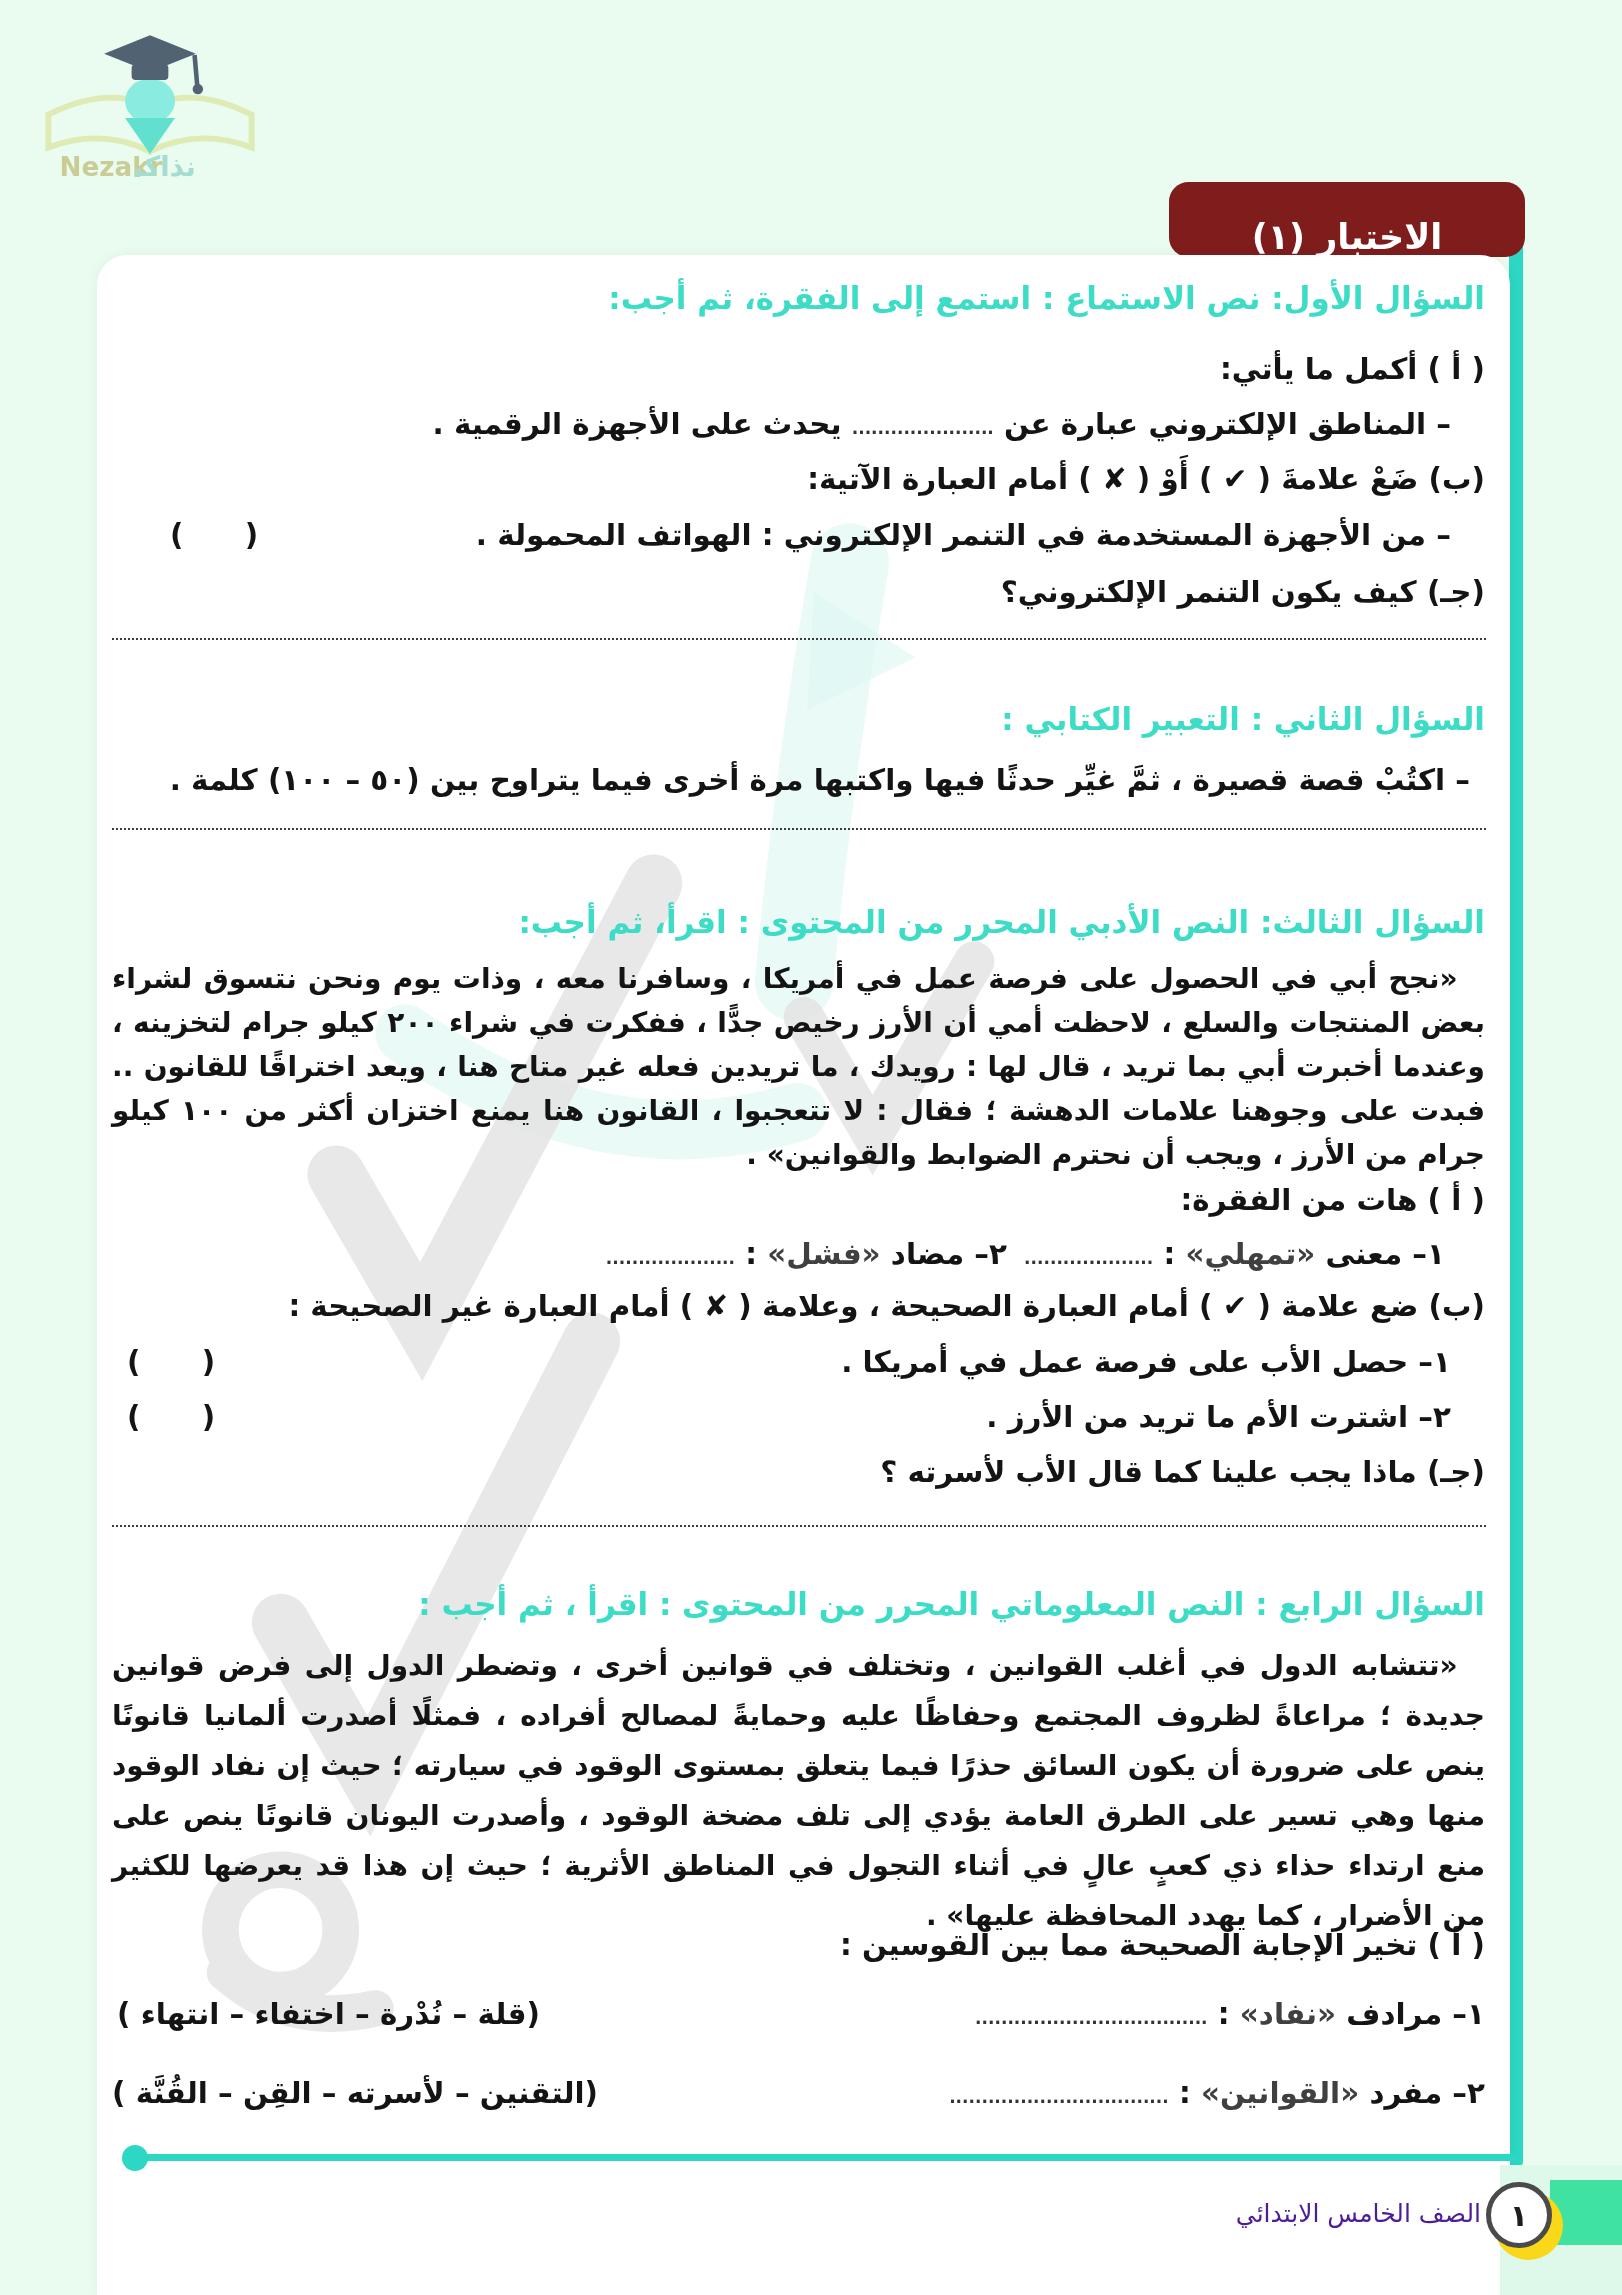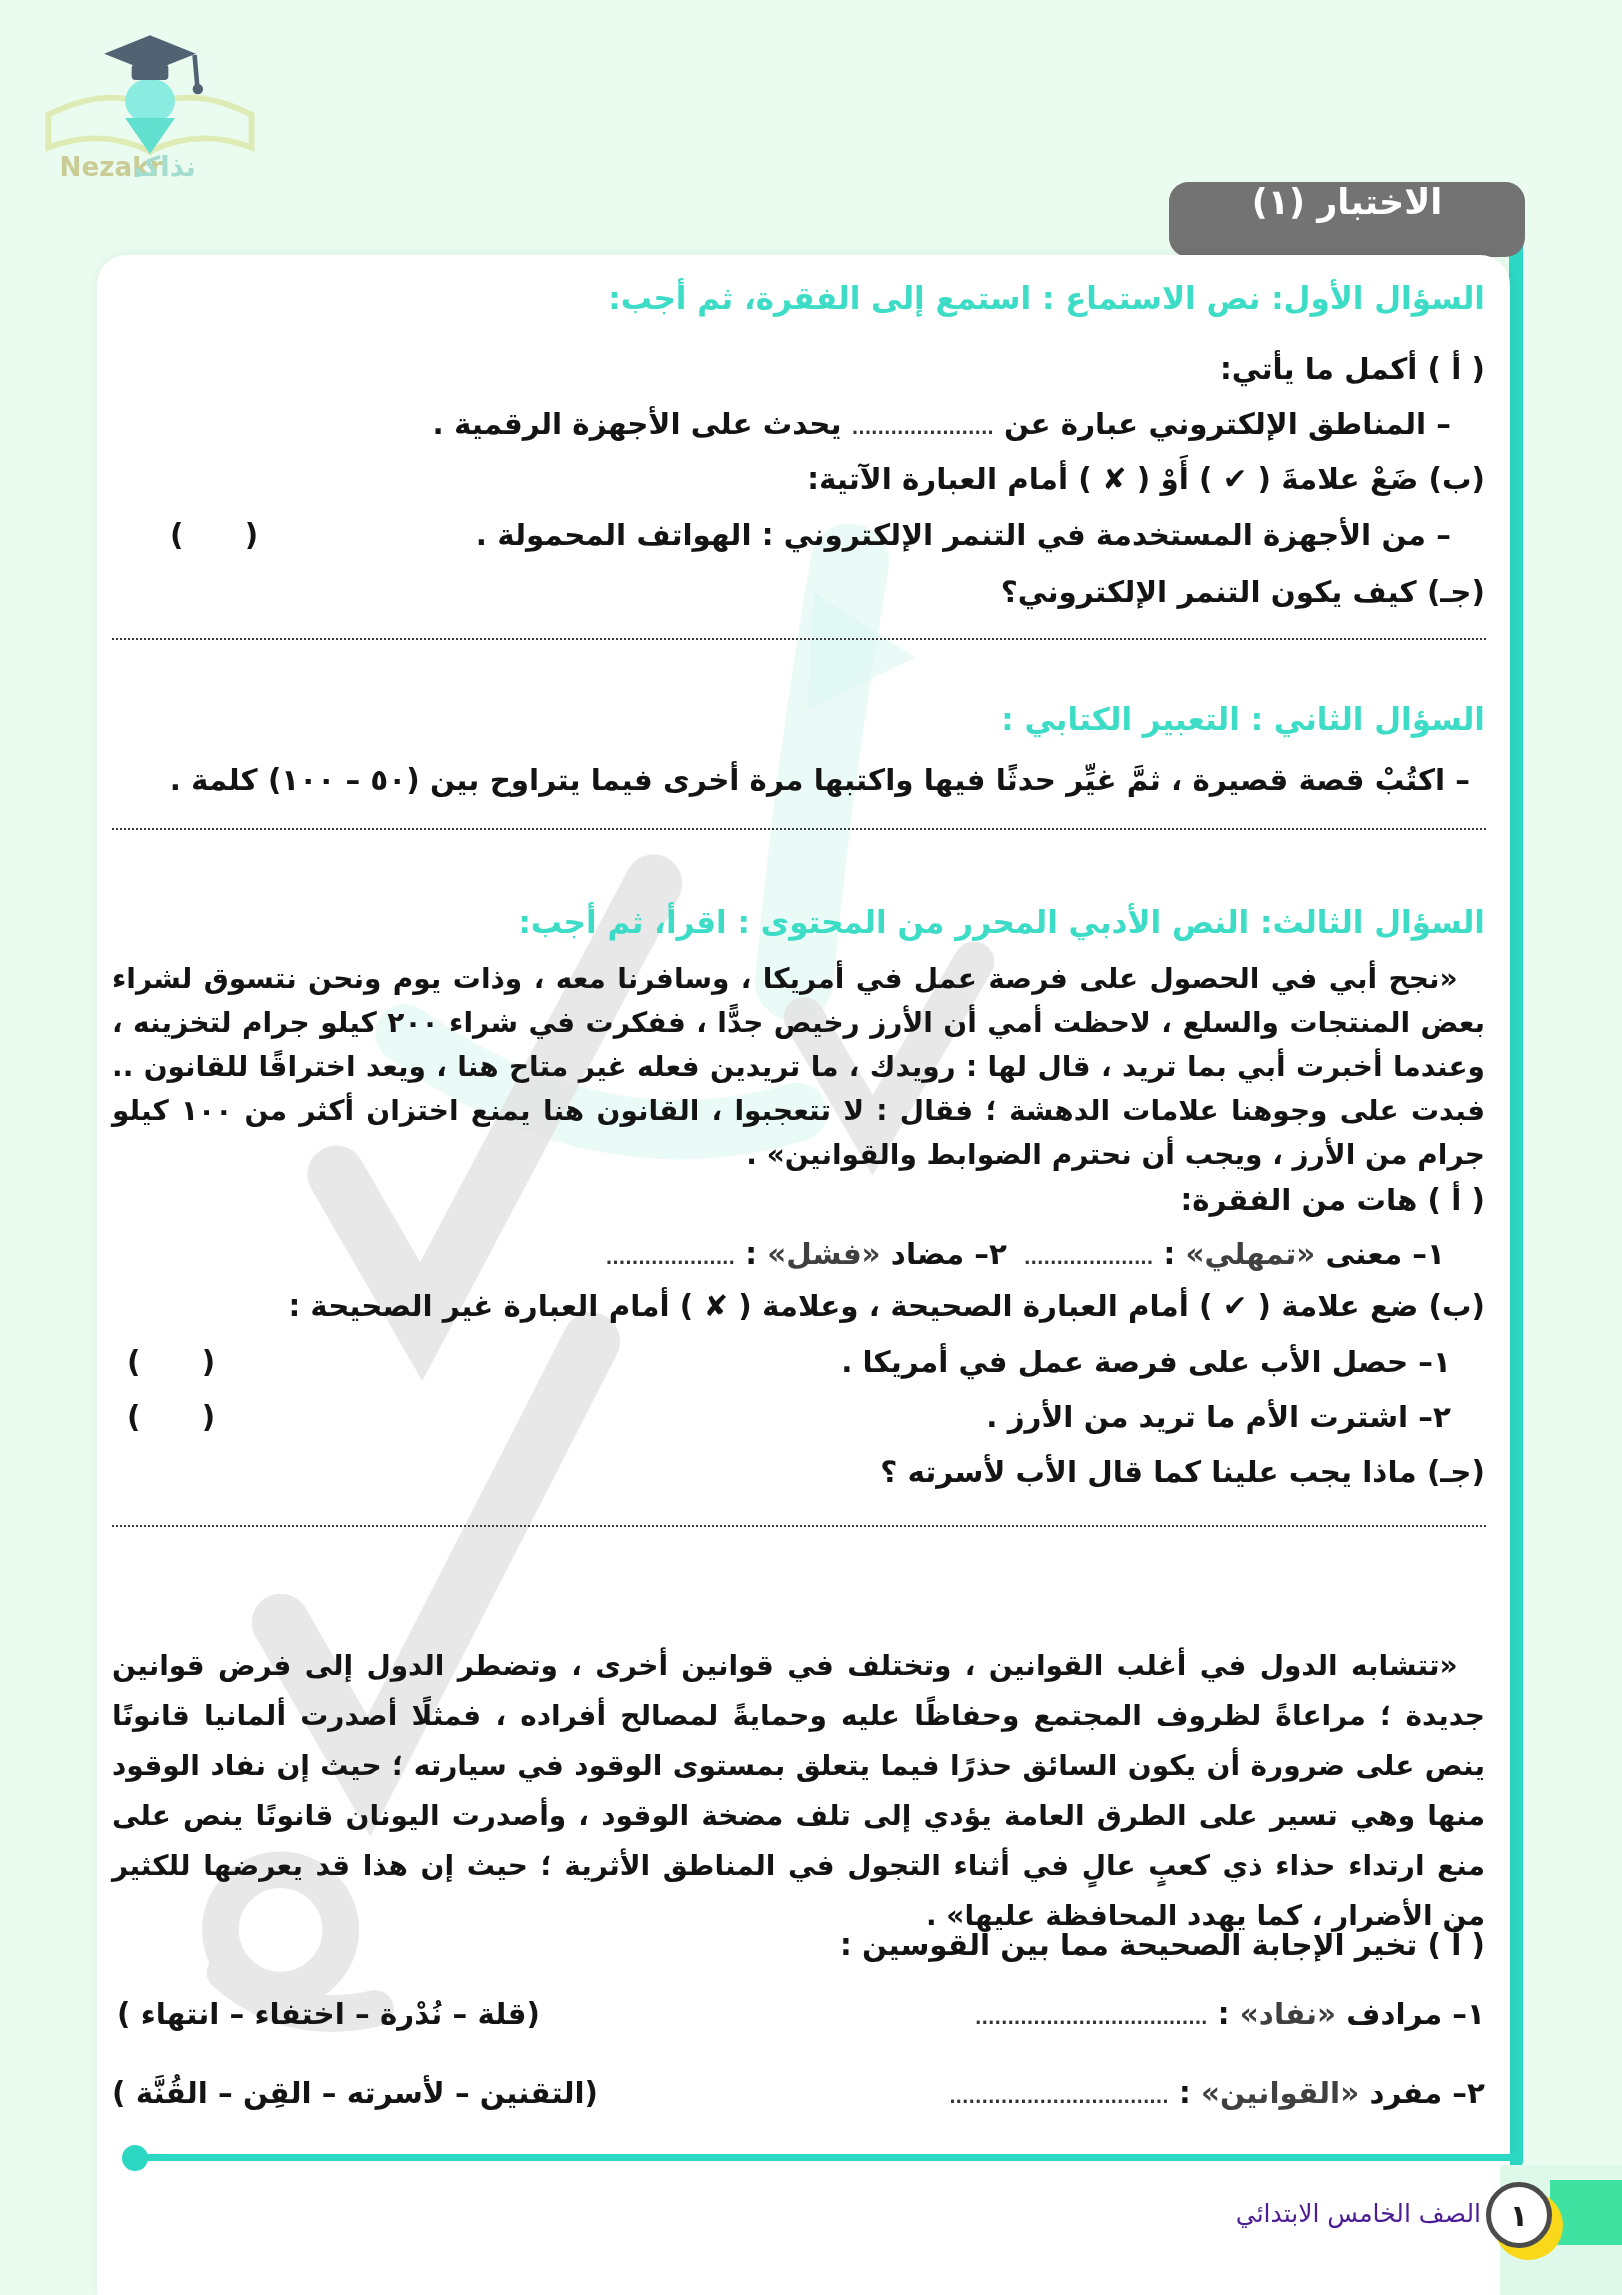--- a/index.html
+++ b/index.html
@@ -3,22 +3,22 @@
 <meta charset="utf-8">
 <style>
   html,body{margin:0;padding:0;}
   body{font-family:"DejaVu Sans","Liberation Sans",sans-serif;}
   .page{position:relative;width:1623px;height:2295px;background:#eafbef;overflow:hidden;direction:rtl;}
   .abs{position:absolute;}
   .panel{position:absolute;left:98px;top:255px;width:1413px;height:2040px;background:#ffffff;
          border-radius:30px 30px 0 0;box-shadow:0 0 13px rgba(0,0,0,0.05);}
   .stripe{position:absolute;left:1510px;top:222px;width:14.4px;height:1945px;background:#2cd7c3;border-radius:0 0 5.2px 5.2px;}
   .stripe-light{position:absolute;left:1501px;top:281px;width:10.5px;height:1883px;background:#c9f2ea;}
-  .tab{position:absolute;left:1170px;top:182px;width:356px;height:75px;background:#737373;border-radius:19.6px;
-       display:flex;align-items:flex-start;justify-content:center;}
+  .tab{position:absolute;left:1170px;top:182px;width:356px;height:75px;background:#7f1d1d;border-radius:19.6px;
+       display:flex;align-items:flex-end;justify-content:center;}
   .tab span{color:#ffffff;font-size:35px;font-weight:700;}
   .t{position:absolute;color:#141414;font-size:29.4px;font-weight:700;white-space:nowrap;}
   .title{position:absolute;color:#3cdcc6;font-size:31px;font-weight:700;white-space:nowrap;}
   .para{position:absolute;color:#141414;font-size:28px;font-weight:700;text-align:justify;direction:rtl;
         text-align-last:right;text-indent:27.5px;}
   .hl{color:#404040;}
   .dots{font-size:17px;letter-spacing:2px;color:#333;font-weight:700;}
   .dotline{position:absolute;border-top:2.6px dotted #3c3c3c;height:0;}
   .bracket{position:absolute;color:#141414;font-size:29.4px;font-weight:700;direction:ltr;}
   .footline{position:absolute;left:136px;top:2154px;width:1382px;height:6.5px;background:#2cd7c3;border-radius:3.3px;}
@@ -104,20 +104,21 @@
     <span>٢– مضاد </span><span class="hl">«فشل»</span><span> : </span><span class="dots">....................</span>
   </div>
   <div class="t" style="right:137px;top:1289px;">(ب) ضع علامة ( ✔ ) أمام العبارة الصحيحة ، وعلامة ( ✘ ) أمام العبارة غير الصحيحة :</div>
   <div class="t" style="right:171px;top:1345px;">١– حصل الأب على فرصة عمل في أمريكا .</div>
   <div class="bracket" style="left:128px;top:1345px;">(&nbsp;&nbsp;&nbsp;&nbsp;&nbsp;&nbsp;)</div>
   <div class="t" style="right:171px;top:1400px;">٢– اشترت الأم ما تريد من الأرز .</div>
   <div class="bracket" style="left:128px;top:1400px;">(&nbsp;&nbsp;&nbsp;&nbsp;&nbsp;&nbsp;)</div>
   <div class="t" style="right:137px;top:1455px;">(جـ) ماذا يجب علينا كما قال الأب لأسرته ؟</div>
   <div class="dotline" style="left:113px;top:1525px;width:1374px;"></div>
 
+  <div class="title" style="right:137px;top:1586px;">السؤال الرابع : النص المعلوماتي المحرر من المحتوى : اقرأ ، ثم أجب :</div>
   <div class="para" style="right:137px;left:113px;top:1641px;line-height:50px;">«تتشابه الدول في أغلب القوانين ، وتختلف في قوانين أخرى ، وتضطر الدول إلى فرض قوانين جديدة ؛ مراعاةً لظروف المجتمع وحفاظًا عليه وحمايةً لمصالح أفراده ، فمثلًا أصدرت ألمانيا قانونًا ينص على ضرورة أن يكون السائق حذرًا فيما يتعلق بمستوى الوقود في سيارته ؛ حيث إن نفاد الوقود منها وهي تسير على الطرق العامة يؤدي إلى تلف مضخة الوقود ، وأصدرت اليونان قانونًا ينص على منع ارتداء حذاء ذي كعبٍ عالٍ في أثناء التجول في المناطق الأثرية ؛ حيث إن هذا قد يعرضها للكثير من الأضرار ، كما يهدد المحافظة عليها» .</div>
   <div class="t" style="right:137px;top:1928px;">( أ ) تخير الإجابة الصحيحة مما بين القوسين :</div>
   <div class="t" style="right:137px;top:1997px;">
     <span>١– مرادف </span><span class="hl">«نفاد»</span><span> : </span><span class="dots">....................................</span>
   </div>
   <div class="t" style="left:118px;top:1997px;right:auto;">(قلة – نُدْرة – اختفاء – انتهاء )</div>
   <div class="t" style="right:137px;top:2076px;">
     <span>٢– مفرد </span><span class="hl">«القوانين»</span><span> : </span><span class="dots">..................................</span>
   </div>
   <div class="t" style="left:113px;top:2076px;right:auto;">(التقنين – لأسرته – القِن – القُنَّة )</div>

